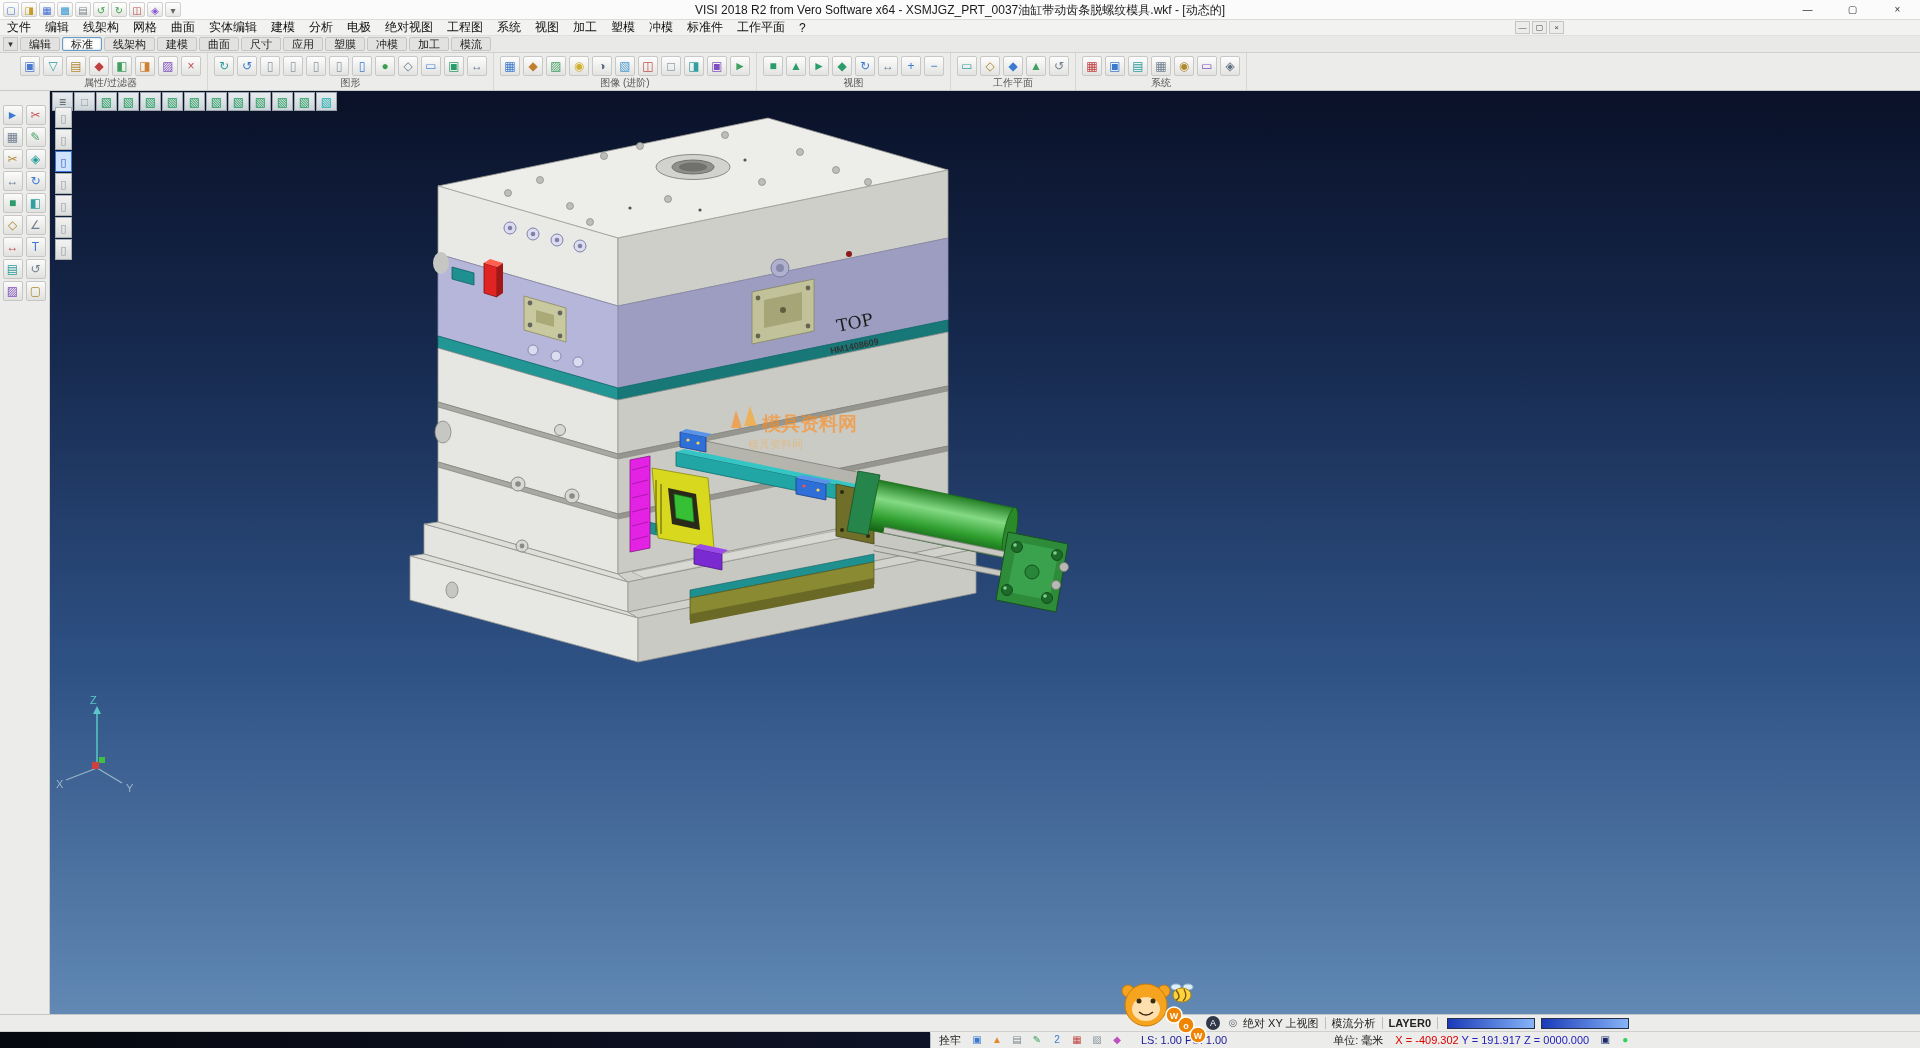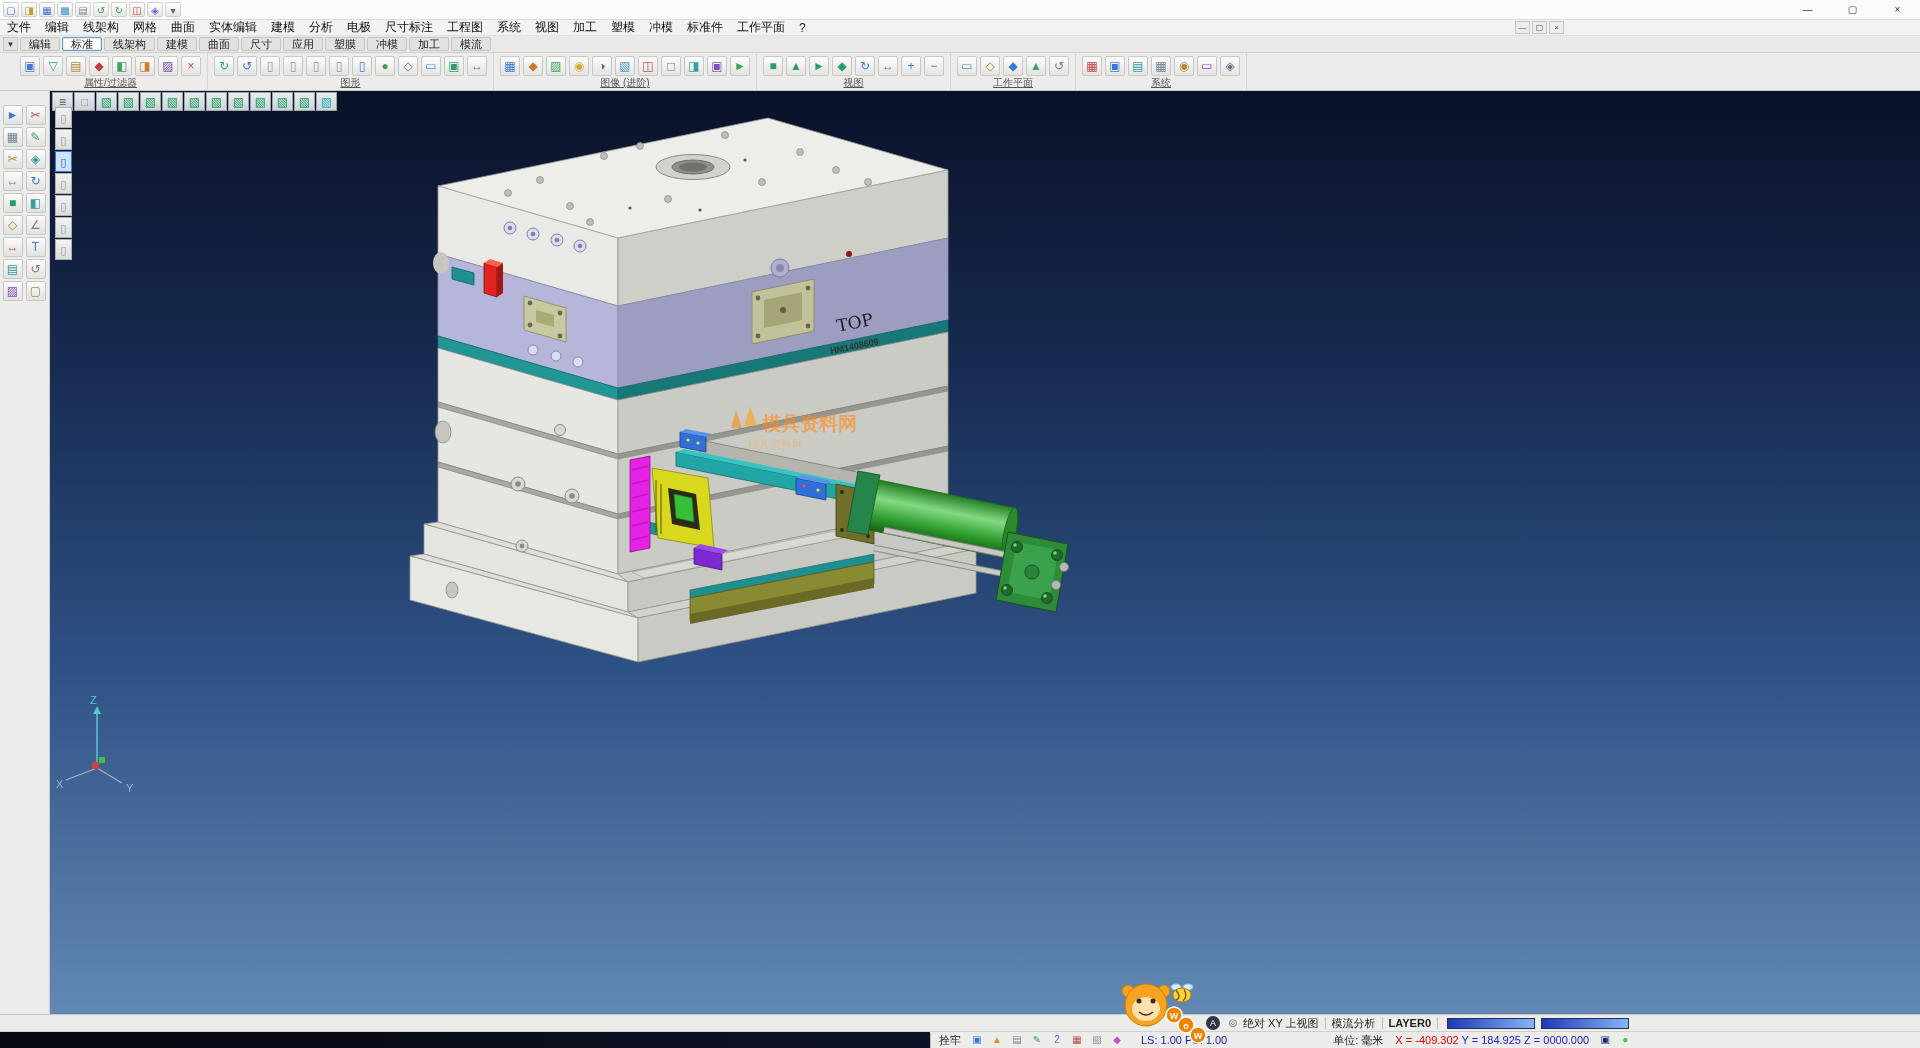--- a/index.html
+++ b/index.html
@@ -27,21 +27,21 @@
   .tab-caret{width:15px;height:14px;line-height:13px;text-align:center;border:1px solid #c5c5c3;background:#e2e2e0;font-size:9px;color:#333;}
   .tabs{display:flex;gap:2px;}
   .tab{padding:0 8px;height:14px;line-height:13px;border:1px solid #c5c5c3;background:#e2e2e0;border-radius:2px;color:#222;white-space:nowrap;}
   .tab.active{background:#fdfdfb;border-color:#6a9ac8;box-shadow:inset 0 0 2px #9ec2e0;}
 
   
   .toolbar{position:absolute;top:53px;left:0;right:0;height:38px;background:#ececea;border-bottom:1px solid #c9c9c7;display:flex;padding-left:14px;}
   .tgroup{display:flex;flex-direction:column;border-right:1px solid #d6d6d4;padding:2px 6px 0;}
   .tg-icons{display:flex;gap:3px;height:23px;align-items:center;}
   .ticon{width:20px;height:20px;font-size:12px;line-height:18px;text-align:center;color:var(--icon-c,#678);background:linear-gradient(180deg,#fdfdfd,#e3e3e1);border:1px solid #c8c8c6;border-radius:2px;}
-  .tg-label{font-size:10px;color:#555;text-align:center;height:13px;line-height:12px;white-space:nowrap;text-decoration:underline;}
+  .tg-label{font-size:10px;color:#555;text-align:center;height:13px;line-height:12px;white-space:nowrap;}
 
   
   .left-panel{position:absolute;left:0;top:91px;bottom:34px;width:50px;background:#ececea;border-right:1px solid #c9c9c7;display:grid;grid-template-columns:repeat(2,21px);gap:2px;justify-content:center;align-content:start;padding-top:14px;}
   .lpicon{width:20px;height:20px;font-size:12px;line-height:18px;text-align:center;color:var(--icon-c,#678);background:linear-gradient(180deg,#fbfbfb,#e1e1df);border:1px solid #c6c6c4;border-radius:2px;}
 
   
   .viewport{position:absolute;left:50px;top:91px;right:0;bottom:34px;background:linear-gradient(180deg,#0a1128 0%,#16294e 28%,#2e5184 62%,#6189b4 100%);overflow:hidden;}
   .view-toolbar{position:absolute;left:2px;top:1px;display:flex;gap:1px;z-index:6;}
   .vticon{width:21px;height:19px;font-size:12px;line-height:18px;text-align:center;color:var(--icon-c,#1f9d5a);background:linear-gradient(180deg,#e8ecef,#ccd4d9);border:1px solid #9aa4aa;}
   .float-toolbar{position:absolute;left:5px;top:16px;display:flex;flex-direction:column;gap:1px;z-index:6;}
@@ -82,38 +82,39 @@
         <span class="qicon" style="--icon-c: #c89a2a;">◨</span>
         <span class="qicon" style="--icon-c: #3a6ad4;">▦</span>
         <span class="qicon" style="--icon-c: #3a9ad4;">▩</span>
         <span class="qicon" style="--icon-c: #7a868c;">▤</span>
         <span class="qicon" style="--icon-c: #3aa34a;">↺</span>
         <span class="qicon" style="--icon-c: #3aa34a;">↻</span>
         <span class="qicon" style="--icon-c: #c04a4a;">◫</span>
         <span class="qicon" style="--icon-c: #8a5ad4;">◈</span>
         <span class="qicon" style="--icon-c: #666666;">▾</span>
       </div>
+    <div class="title-text">VISI 2018 R2 from Vero Software x64 - XSMJGZ_PRT_0037油缸带动齿条脱螺纹模具.wkf - [动态的]</div>
     <div class="win-controls">
       <div class="win-btn">—</div>
       <div class="win-btn">▢</div>
       <div class="win-btn close">×</div>
     </div>
   </div>
 
   <div class="menubar">
       <span class="menu-item">文件</span>
       <span class="menu-item">编辑</span>
       <span class="menu-item">线架构</span>
       <span class="menu-item">网格</span>
       <span class="menu-item">曲面</span>
       <span class="menu-item">实体编辑</span>
       <span class="menu-item">建模</span>
       <span class="menu-item">分析</span>
       <span class="menu-item">电极</span>
-      <span class="menu-item">尺寸标注</span>
+      <span class="menu-item">绝对视图</span>
       <span class="menu-item">工程图</span>
       <span class="menu-item">系统</span>
       <span class="menu-item">视图</span>
       <span class="menu-item">加工</span>
       <span class="menu-item">塑模</span>
       <span class="menu-item">冲模</span>
       <span class="menu-item">标准件</span>
       <span class="menu-item">工作平面</span>
       <span class="menu-item">?</span>
     </div>
@@ -524,21 +525,21 @@
         <span class="sicon" style="--icon-c: #40a060;">✎</span>
         <span class="sicon" style="--icon-c: #3a7ad0;">2</span>
         <span class="sicon" style="--icon-c: #c04040;">▦</span>
         <span class="sicon" style="--icon-c: #8a98a0;">▧</span>
         <span class="sicon" style="--icon-c: #c050c0;">◆</span>
       </span>
     <span class="scale-label">LS: 1.00 PS: 1.00</span>
     <span class="units-label">单位: 毫米</span>
     <span class="coords">
       <span class="coord-x">X = -409.302</span>
-      <span class="coord-yz">Y = 184.925</span>
+      <span class="coord-yz">Y = 191.917</span>
       <span class="coord-yz">Z = 0000.000</span>
     </span>
     <span style="display:flex;margin-left:6px">
         <span class="sicon" style="--icon-c: #1a2a6a;">▣</span>
         <span class="sicon" style="--icon-c: #2ad45a;">●</span>
       </span>
   </div>
 
   <div class="mascot">
     <svg width="96" height="66" viewBox="0 0 96 66" xmlns="http://www.w3.org/2000/svg">

